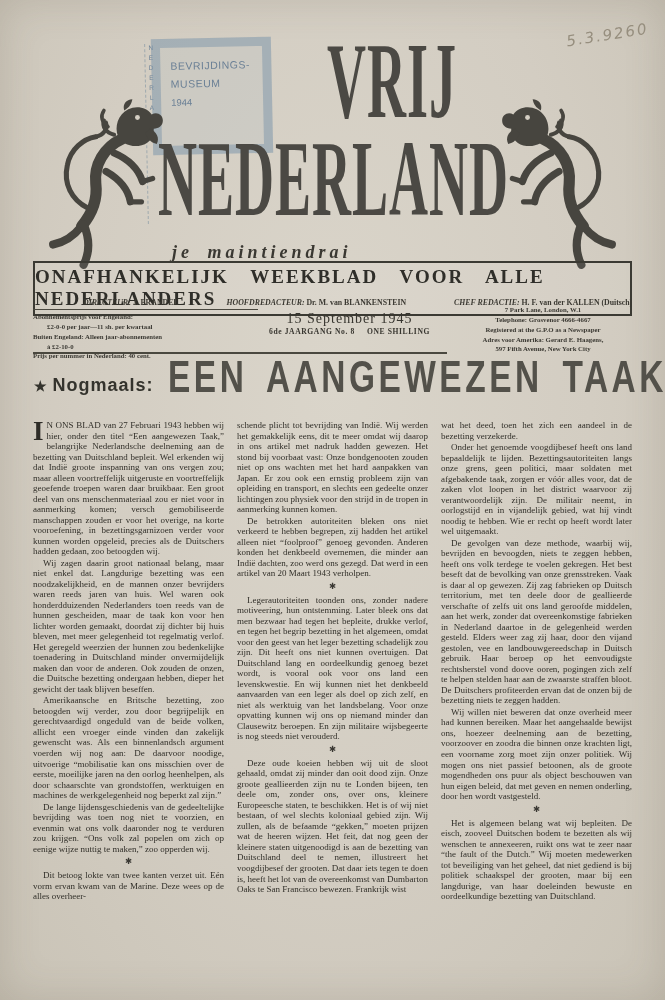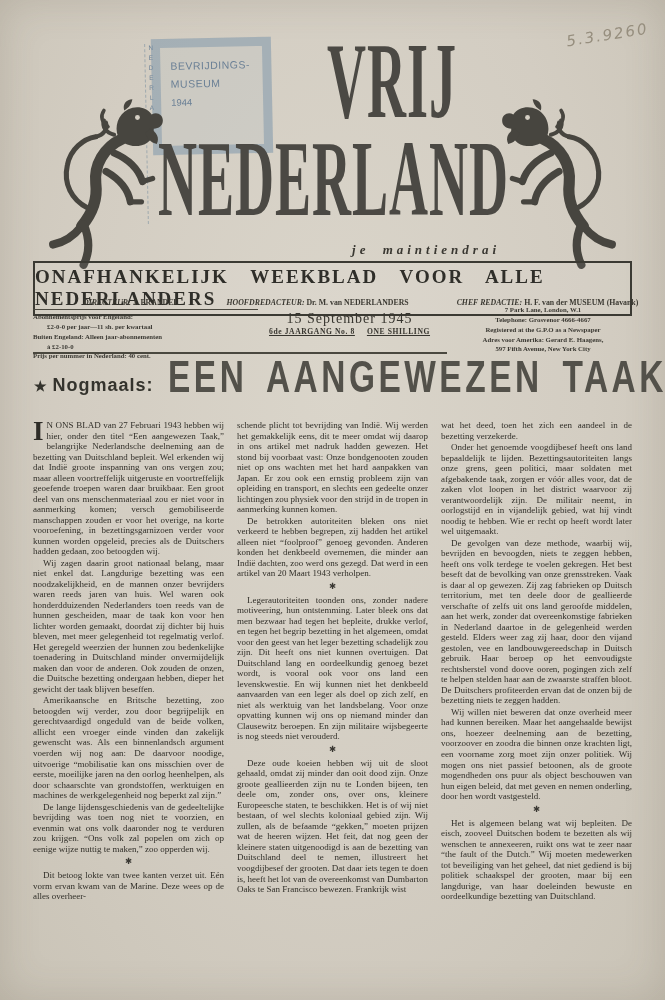--- a/index.html
+++ b/index.html
@@ -38,22 +38,22 @@
     position:absolute; left:327px; top:30px;
     font-size:108px; line-height:.95; font-weight:bold; color:#4b4944;
     transform:scale(.5,1); transform-origin:left top; letter-spacing:2px; white-space:nowrap;
   }
   .title-ned{
     position:absolute; left:158px; top:128px;
     font-size:108px; line-height:.95; font-weight:bold; color:#4b4944;
     transform:scale(.5,1); transform-origin:left top; letter-spacing:2px; white-space:nowrap;
   }
   .motto{
-    position:absolute; left:160px; top:242px; width:340px; text-align:right;
-    font-weight:bold; font-style:italic; font-size:13px; letter-spacing:4px; word-spacing:6px;
+    position:absolute; left:172px; top:242px; width:340px; text-align:left;
+    font-weight:bold; font-style:italic; font-size:18px; letter-spacing:4px; word-spacing:6px;
     color:#3a3832;
   }
   .banner{
     position:absolute; left:33px; top:261px; width:595px;
     border:2px solid #3b3a33; text-align:left; padding:3px 0 4px 0;
     font-size:19px; font-weight:bold; letter-spacing:2px; word-spacing:15px; color:#2f2e29;
     background:rgba(255,255,255,.06);
   }
   
   .staff{
@@ -63,21 +63,21 @@
   }
   .staff .lbl{font-style:italic;margin-left:48px;}
   .sub-block{
     position:absolute; left:33px; top:309px; width:225px;
     border-top:1.5px solid #4a483f; padding-top:2px;
     font-size:6.8px; line-height:1.45; color:#3b3933; font-weight:bold;
   }
   .sub-block .ind{padding-left:14px;}
   .date-block{position:absolute; left:252px; top:311px; width:195px; text-align:center; color:#37352f;}
   .date-block .date{font-size:14px; letter-spacing:1px;}
-  .date-block .vol{font-size:7.6px; font-weight:bold; letter-spacing:.6px; margin-top:0;text-decoration:underline;}
+  .date-block .vol{font-size:7.6px; font-weight:bold; letter-spacing:.6px; margin-top:0;}
   .date-block .vol .gap{display:inline-block; width:12px;}
   .info-rule{position:absolute; left:33px; top:352px; width:414px; height:1.5px; background:#4a483f;}
   .addr-block{
     position:absolute; left:448px; top:305px; width:190px; text-align:center;
     font-size:6.8px; line-height:1.45; color:#3b3933; font-weight:bold;
   }
   
   .headline-row{position:absolute; left:34px; top:360px; display:flex; align-items:flex-end; gap:14px; white-space:nowrap;}
   .kicker{
     font-family:"Liberation Sans", sans-serif; font-weight:bold; font-size:18px;
@@ -160,22 +160,22 @@
     <circle cx="93" cy="31" r="2.4" fill="#d5cfc4"></circle>
   </svg>
 
   <div class="title-vrij">VRIJ</div>
   <div class="title-ned">NEDERLAND</div>
   <div class="motto">je maintiendrai</div>
   <div class="banner">ONAFHANKELIJK WEEKBLAD VOOR ALLE NEDERLANDERS</div>
 
   <div class="staff">
     <span><span class="lbl">DIRECTEUR:</span> <span>J. BRANDEL</span></span>
-    <span><span class="lbl">HOOFDREDACTEUR:</span> <span>Dr. M. van NEDERLANDERS</span></span>
-    <span><span class="lbl">CHEF REDACTIE:</span> <span>H. F. van der MUSEUM (Havank)</span></span>
+    <span><span class="lbl">HOOFDREDACTEUR:</span> <span>Dr. M. van BLANKENSTEIN</span></span>
+    <span><span class="lbl">CHEF REDACTIE:</span> <span>H. F. van der KALLEN (Duitsch)</span></span>
   </div>
 
   <div class="sub-block">
     <div>Abonnementsprijs voor Engeland:</div>
     <div class="ind">£2-0-0 per jaar—11 sh. per kwartaal</div>
     <div>Buiten Engeland: Alleen jaar-abonnementen</div>
     <div class="ind">à £2-10-0</div>
     <div>Prijs per nummer in Nederland: 40 cent.</div>
   </div>
   <div class="date-block">

